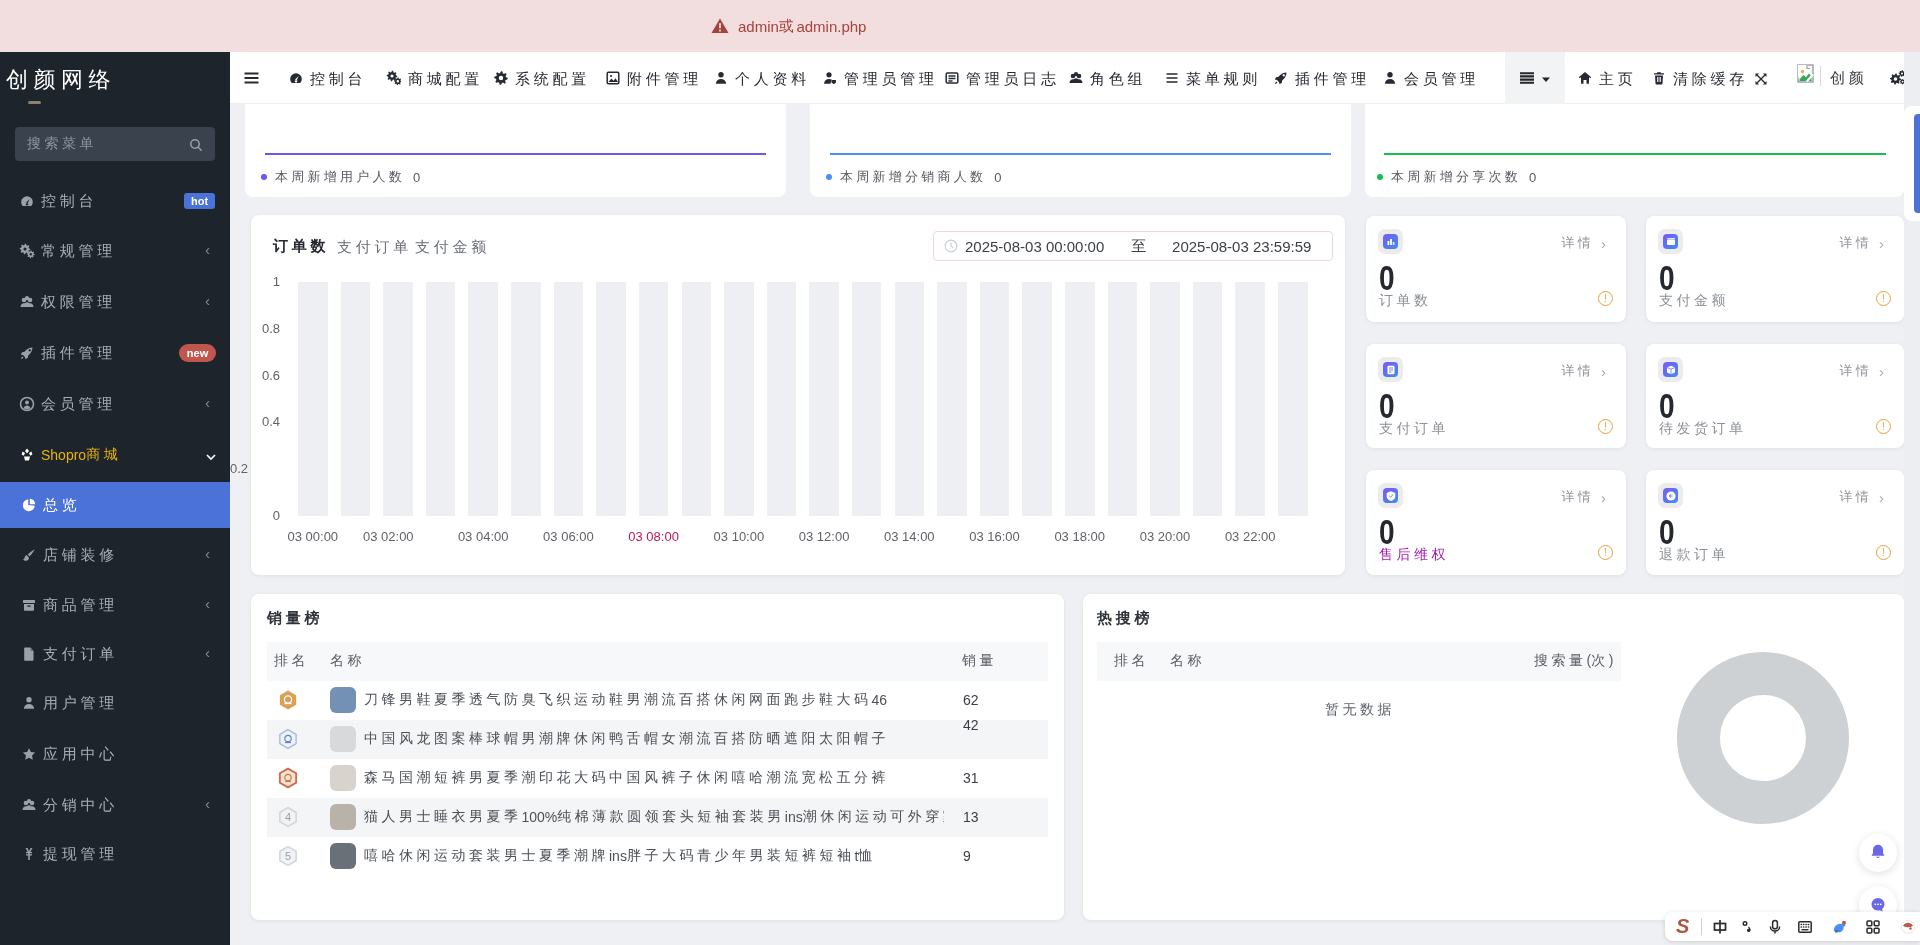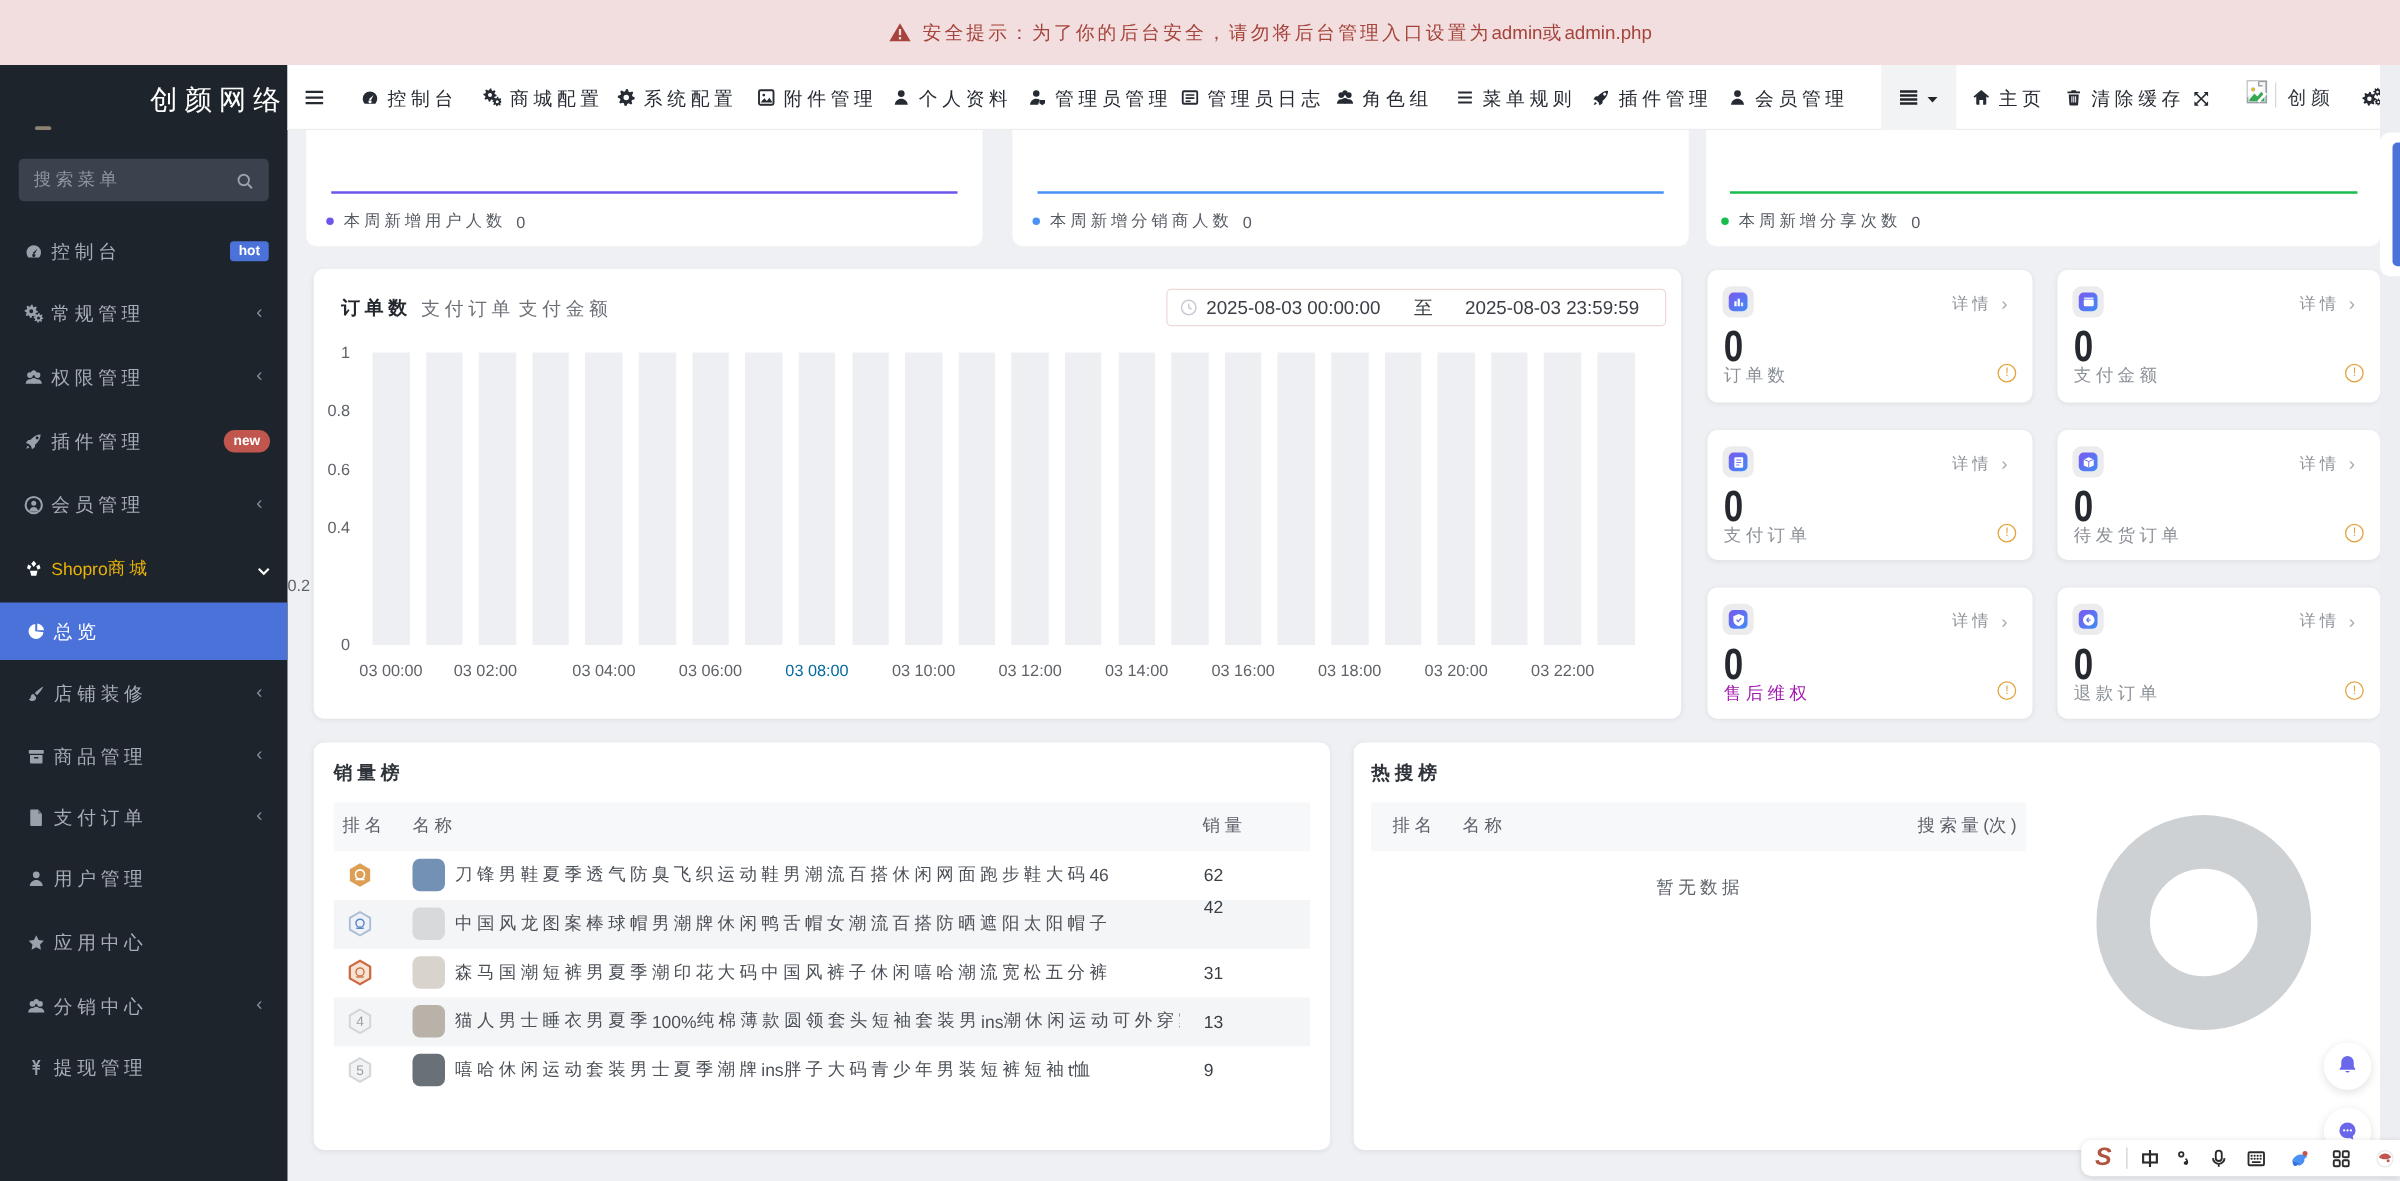--- a/index.html
+++ b/index.html
@@ -10,27 +10,26 @@
 .card{position:absolute;background:#fff;border-radius:8px;box-shadow:0 1px 4px rgba(31,45,61,.07)}
 .ellip{white-space:nowrap;overflow:hidden}
 </style></head><body style="position:relative">
 <div class="abs" style="left:0;top:0;width:1920px;height:52px;background:#f2dede"></div>
 <div class="abs row" style="left:711px;top:0;height:52px;color:#a5443c;font-size:15px">
 <svg width="19" height="18" viewBox="0 0 19 18" style="margin-right:8px">
       <path d="M9 1.5 17.5 16h-17z" fill="#a5443c"></path>
       <rect x="8.1" y="6.2" width="1.8" height="5" fill="#f2dede"></rect>
       <rect x="8.1" y="12.6" width="1.8" height="1.9" fill="#f2dede"></rect>
     </svg>
-    <span class="cjb">安全提示：为了你的后台安全，请勿将后台管理入口设置为</span>
     <span>admin</span>
     <span class="cjb">或</span>
     <span>admin.php</span>
   </div>
 <div class="abs" style="left:0;top:52px;width:230px;height:893px;background:#1e242c;overflow:hidden">
-<div class="abs cj" style="left:0;top:13px;width:230px;text-align:right;text-indent:6px;color:#fff;font-size:22px">创颜网络</div>
+<div class="abs cj" style="left:0;top:13px;width:230px;text-align:left;text-indent:6px;color:#fff;font-size:22px">创颜网络</div>
 <div class="abs" style="left:28px;top:49px;width:13px;height:3px;border-radius:2px;background:#8d8271"></div>
 <div class="abs row" style="left:15px;top:75px;width:200px;height:34px;background:#3a424d;border-radius:4px;padding:0 12px;justify-content:space-between">
 <span class="cj" style="color:#8f96a0;font-size:14px">搜索菜单</span>
       <span style="color:#9aa1ab">
         <svg width="15" height="15" viewBox="0 0 15 15" style="">
           <circle cx="7" cy="7" r="4.2" fill="none" stroke="currentColor" stroke-width="1.5"></circle>
           <path d="m10.2 10.2 3 3" stroke="currentColor" stroke-width="1.5" stroke-linecap="round"></path>
         </svg>
       </span>
     </div>
@@ -380,21 +379,21 @@
 <div class="abs" style="left:1065.0px;top:282px;width:29.5px;height:234px;background:#edeff2"></div>
 <div class="abs" style="left:1107.6px;top:282px;width:29.5px;height:234px;background:#edeff2"></div>
 <div class="abs" style="left:1150.2px;top:282px;width:29.5px;height:234px;background:#edeff2"></div>
 <div class="abs" style="left:1192.8px;top:282px;width:29.5px;height:234px;background:#edeff2"></div>
 <div class="abs" style="left:1235.4px;top:282px;width:29.5px;height:234px;background:#edeff2"></div>
 <div class="abs" style="left:1278.0px;top:282px;width:29.5px;height:234px;background:#edeff2"></div>
 <div class="abs" style="left:277.8px;top:529px;width:70px;text-align:center;font-size:13px;color:#5f6368">03 00:00</div>
 <div class="abs" style="left:363.0px;top:529px;width:70px;text-align:left;font-size:13px;color:#5f6368">03 02:00</div>
 <div class="abs" style="left:448.2px;top:529px;width:70px;text-align:center;font-size:13px;color:#5f6368">03 04:00</div>
 <div class="abs" style="left:533.4px;top:529px;width:70px;text-align:center;font-size:13px;color:#5f6368">03 06:00</div>
-<div class="abs" style="left:618.6px;top:529px;width:70px;text-align:center;font-size:13px;color:#0369a1">03 08:00</div>
+<div class="abs" style="left:618.6px;top:529px;width:70px;text-align:center;font-size:13px;color:#be185d">03 08:00</div>
 <div class="abs" style="left:703.9px;top:529px;width:70px;text-align:center;font-size:13px;color:#5f6368">03 10:00</div>
 <div class="abs" style="left:789.1px;top:529px;width:70px;text-align:center;font-size:13px;color:#5f6368">03 12:00</div>
 <div class="abs" style="left:874.3px;top:529px;width:70px;text-align:center;font-size:13px;color:#5f6368">03 14:00</div>
 <div class="abs" style="left:959.5px;top:529px;width:70px;text-align:center;font-size:13px;color:#5f6368">03 16:00</div>
 <div class="abs" style="left:1044.7px;top:529px;width:70px;text-align:center;font-size:13px;color:#5f6368">03 18:00</div>
 <div class="abs" style="left:1130.0px;top:529px;width:70px;text-align:center;font-size:13px;color:#5f6368">03 20:00</div>
 <div class="abs" style="left:1215.2px;top:529px;width:70px;text-align:center;font-size:13px;color:#5f6368">03 22:00</div>
 <div class="card" style="left:1366px;top:216px;width:260px;height:106px"></div>
 <div class="abs" style="left:1378px;top:229px;width:25px;height:25px;border-radius:7px;background:#ececee"></div>
 <div class="abs" style="left:1383px;top:234px;width:15px;height:15px;border-radius:4px;background:linear-gradient(135deg,#7a5af0,#3f8cf5)">

